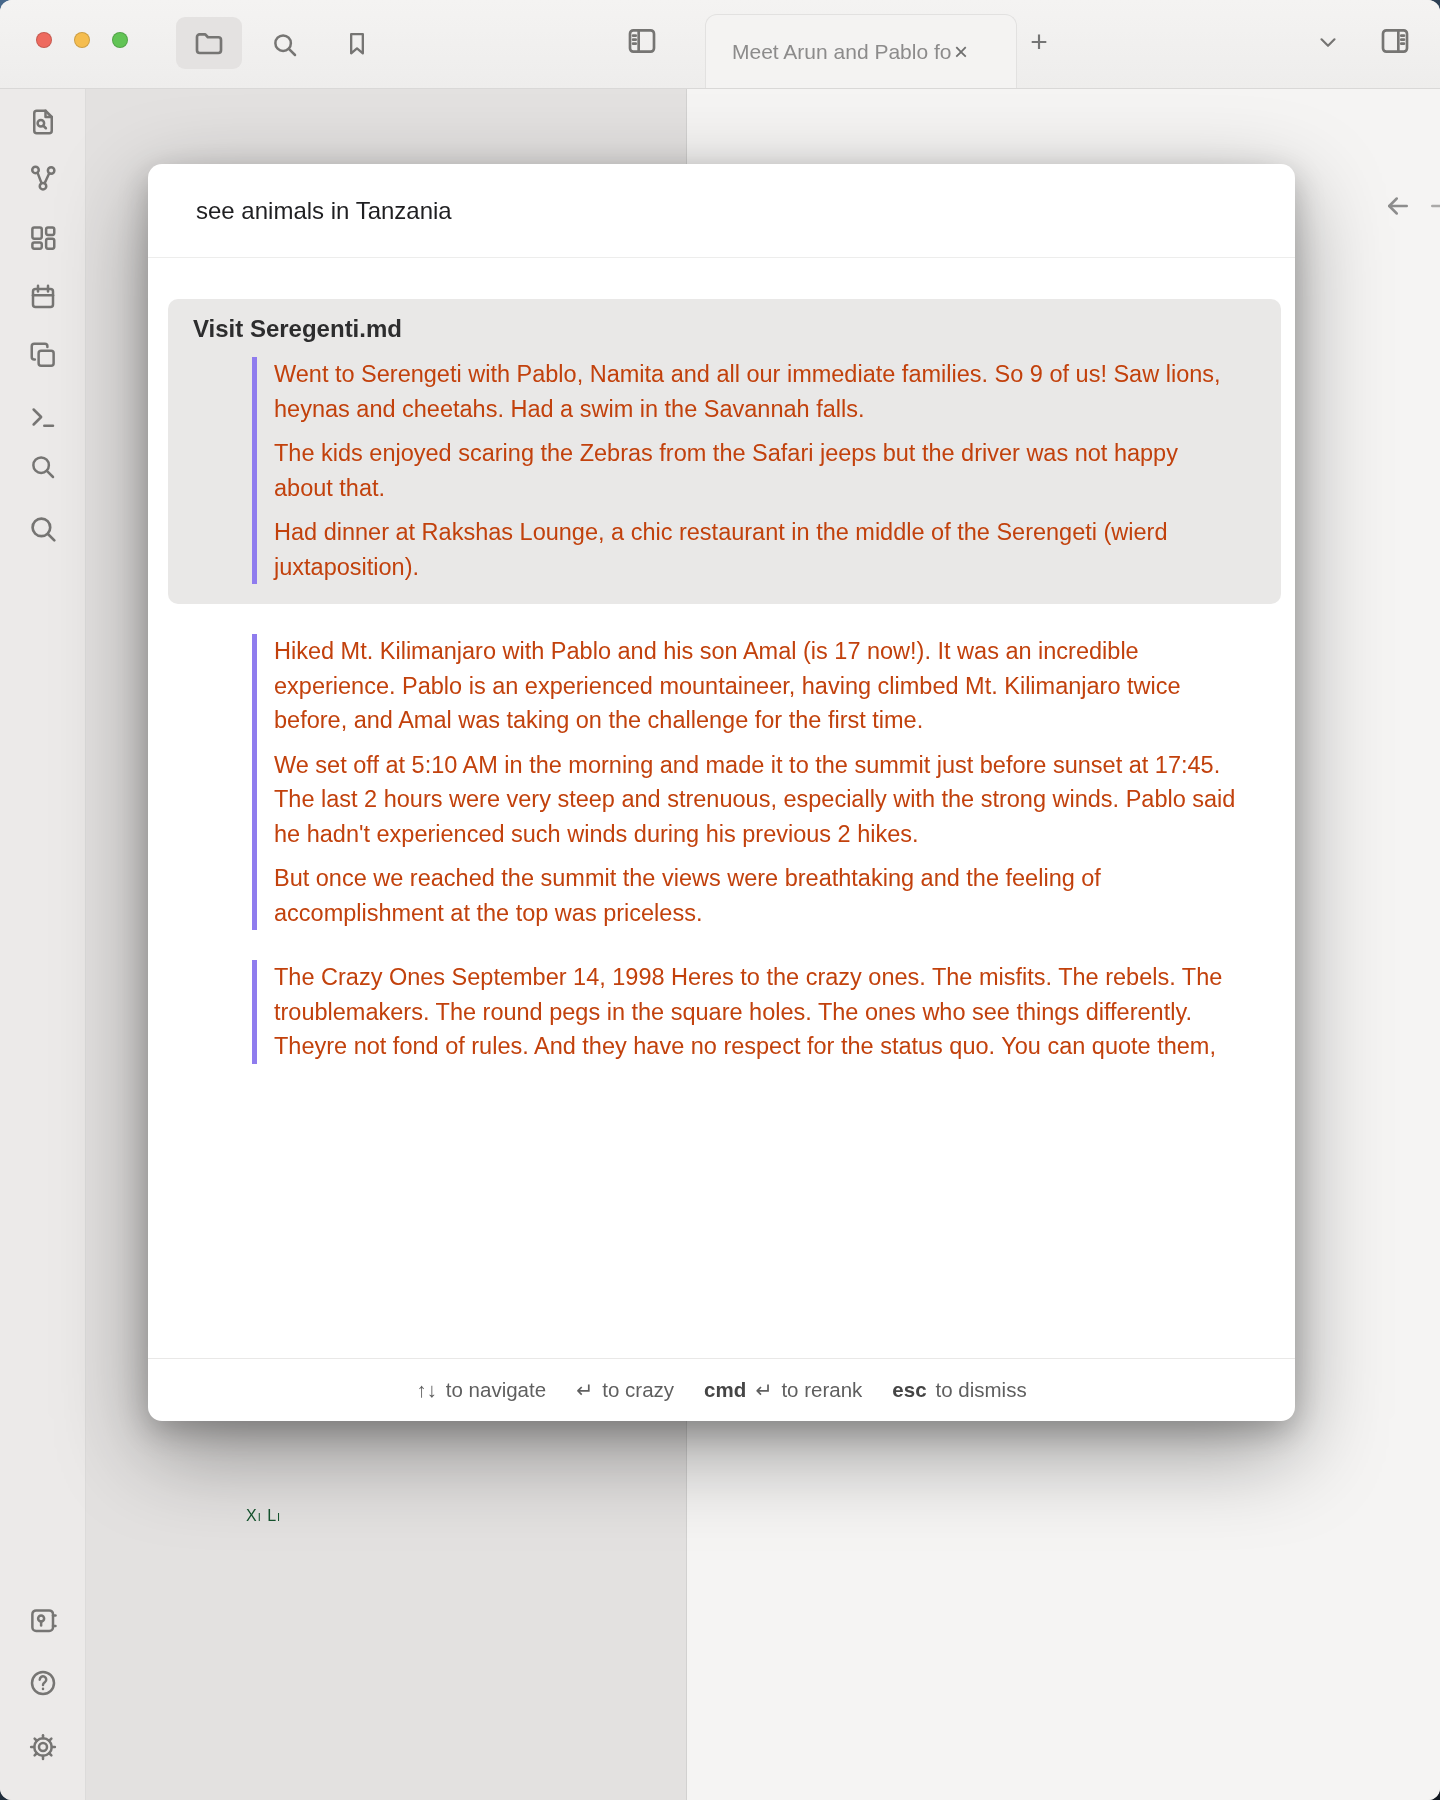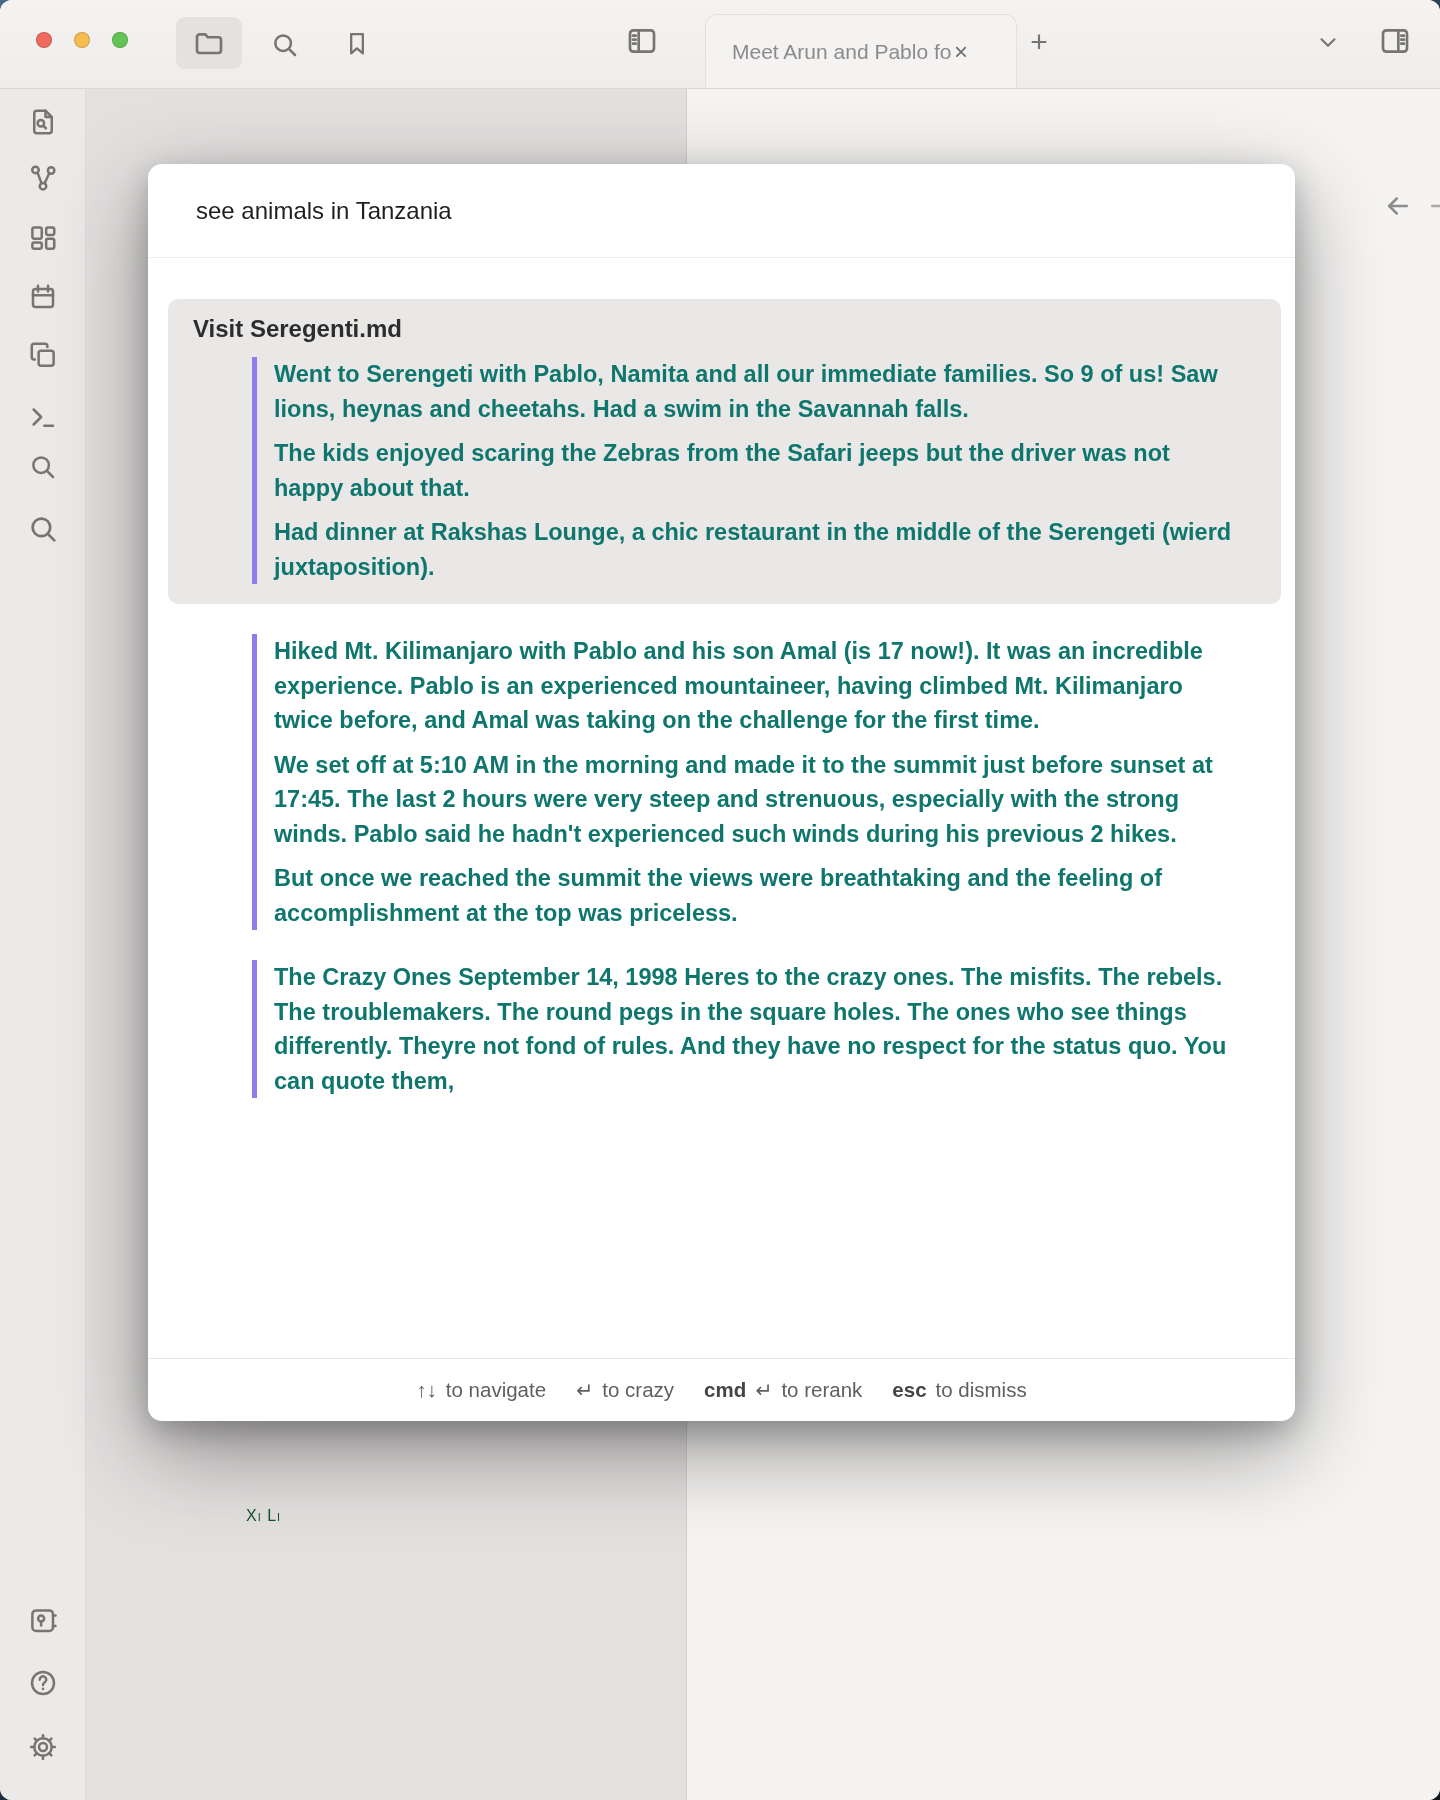--- a/index.html
+++ b/index.html
@@ -64,21 +64,21 @@
     font-family:"Liberation Sans","DejaVu Sans",sans-serif;
   }
   #results{
     position:absolute;left:0;top:95px;right:0;bottom:63px;
     overflow:hidden;padding:40px 10px 0 20px;box-sizing:border-box;
   }
   .result{padding-left:25px;margin-bottom:30px;}
   .result.selected{background:#e9e8e7;border-radius:10px;padding:16px 20px 20px 25px;margin-right:4px;}
   .rtitle{font-size:24px;font-weight:700;color:#2d2d2e;margin-bottom:14px;}
   .rquote{margin-left:59px;border-left:5px solid #8f7cee;padding-left:17px;}
-  .rquote p{margin:0 0 10px 0;font-size:23.5px;line-height:34.5px;color:#0f766e;max-width:965px;font-weight:bold;}
+  .rquote p{margin:0 0 10px 0;font-size:23.5px;line-height:34.5px;color:#c2410c;max-width:965px;}
   .rquote p:last-child{margin-bottom:0;}
   .qhead{font-size:24px;font-weight:700;color:#3c3c3d;margin:0 0 26px 0;}
   .r3 .rtitle{margin-bottom:26px;}
   #modal-footer{
     position:absolute;left:0;bottom:0;width:100%;height:63px;box-sizing:border-box;
     border-top:1px solid #e9e8e7;display:flex;align-items:center;justify-content:center;gap:30px;
   }
   .fgroup{display:flex;align-items:center;gap:9px;font-size:20.5px;color:#5f5f5f;}
   .fkey-bold{font-weight:700;color:#454545;}
 </style>

